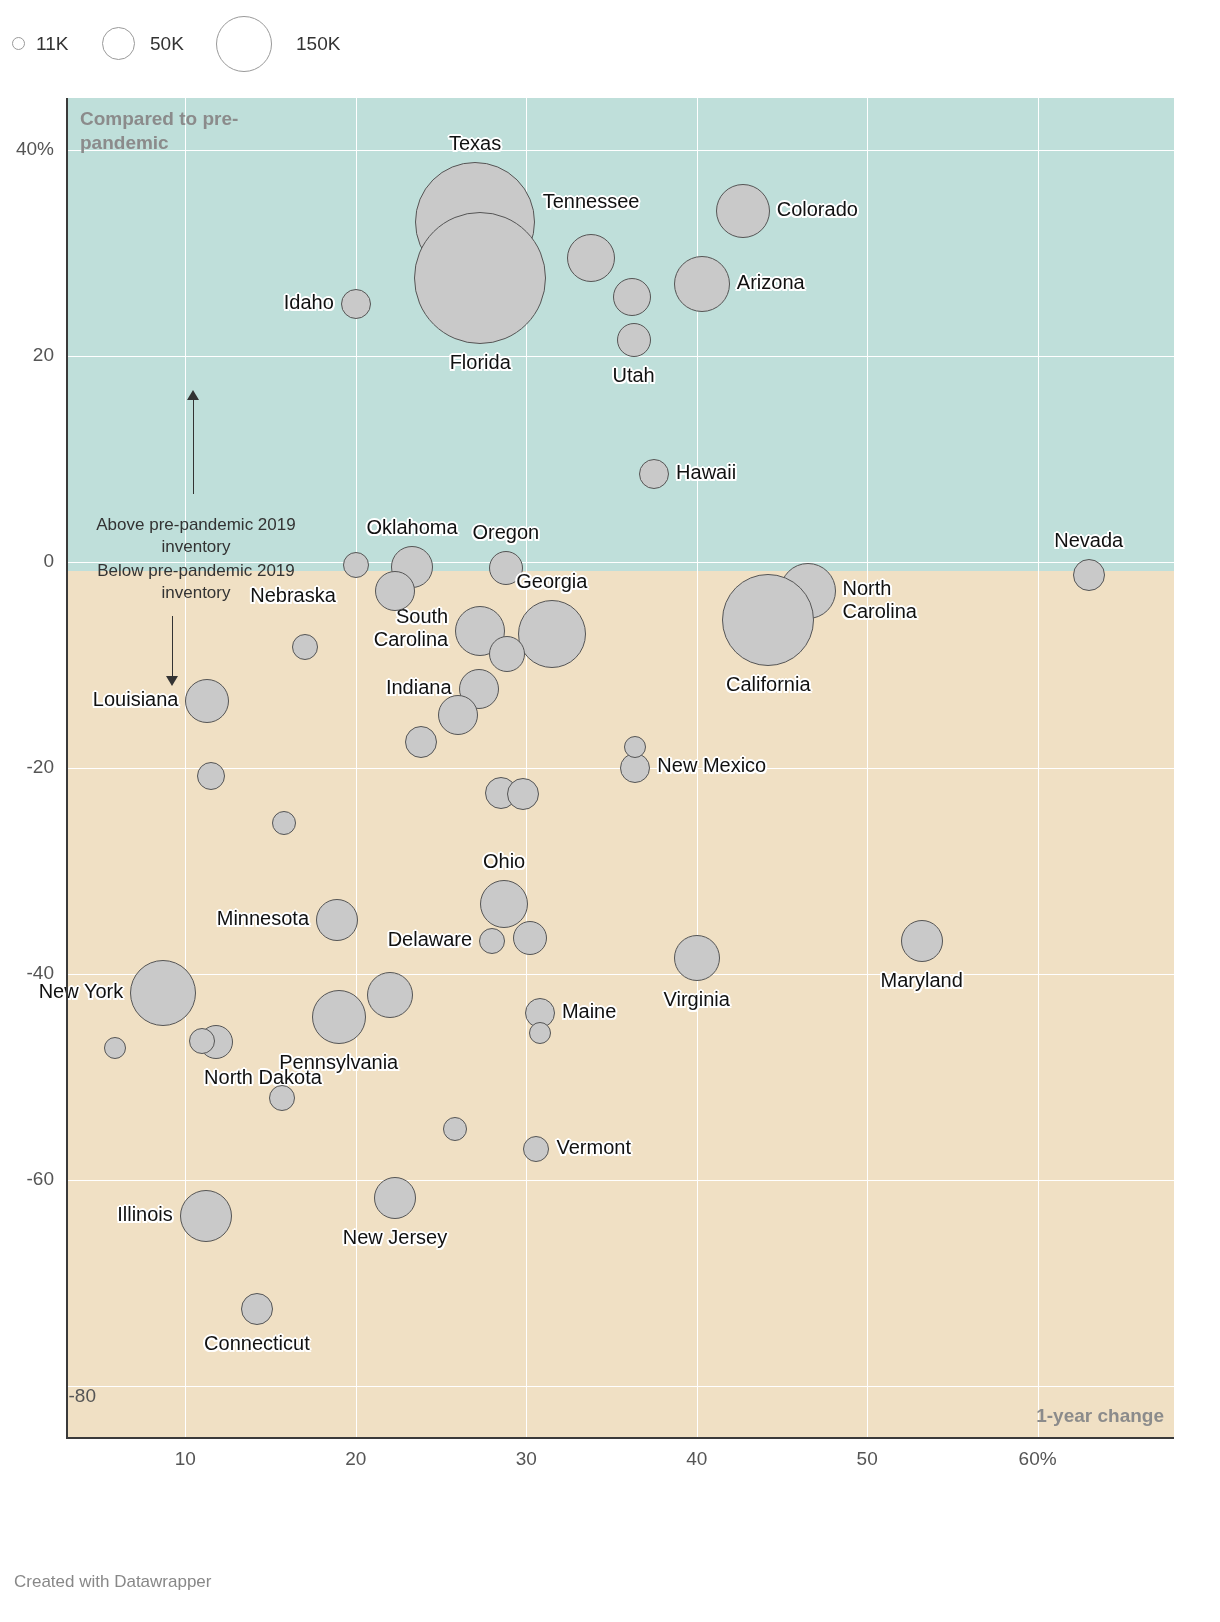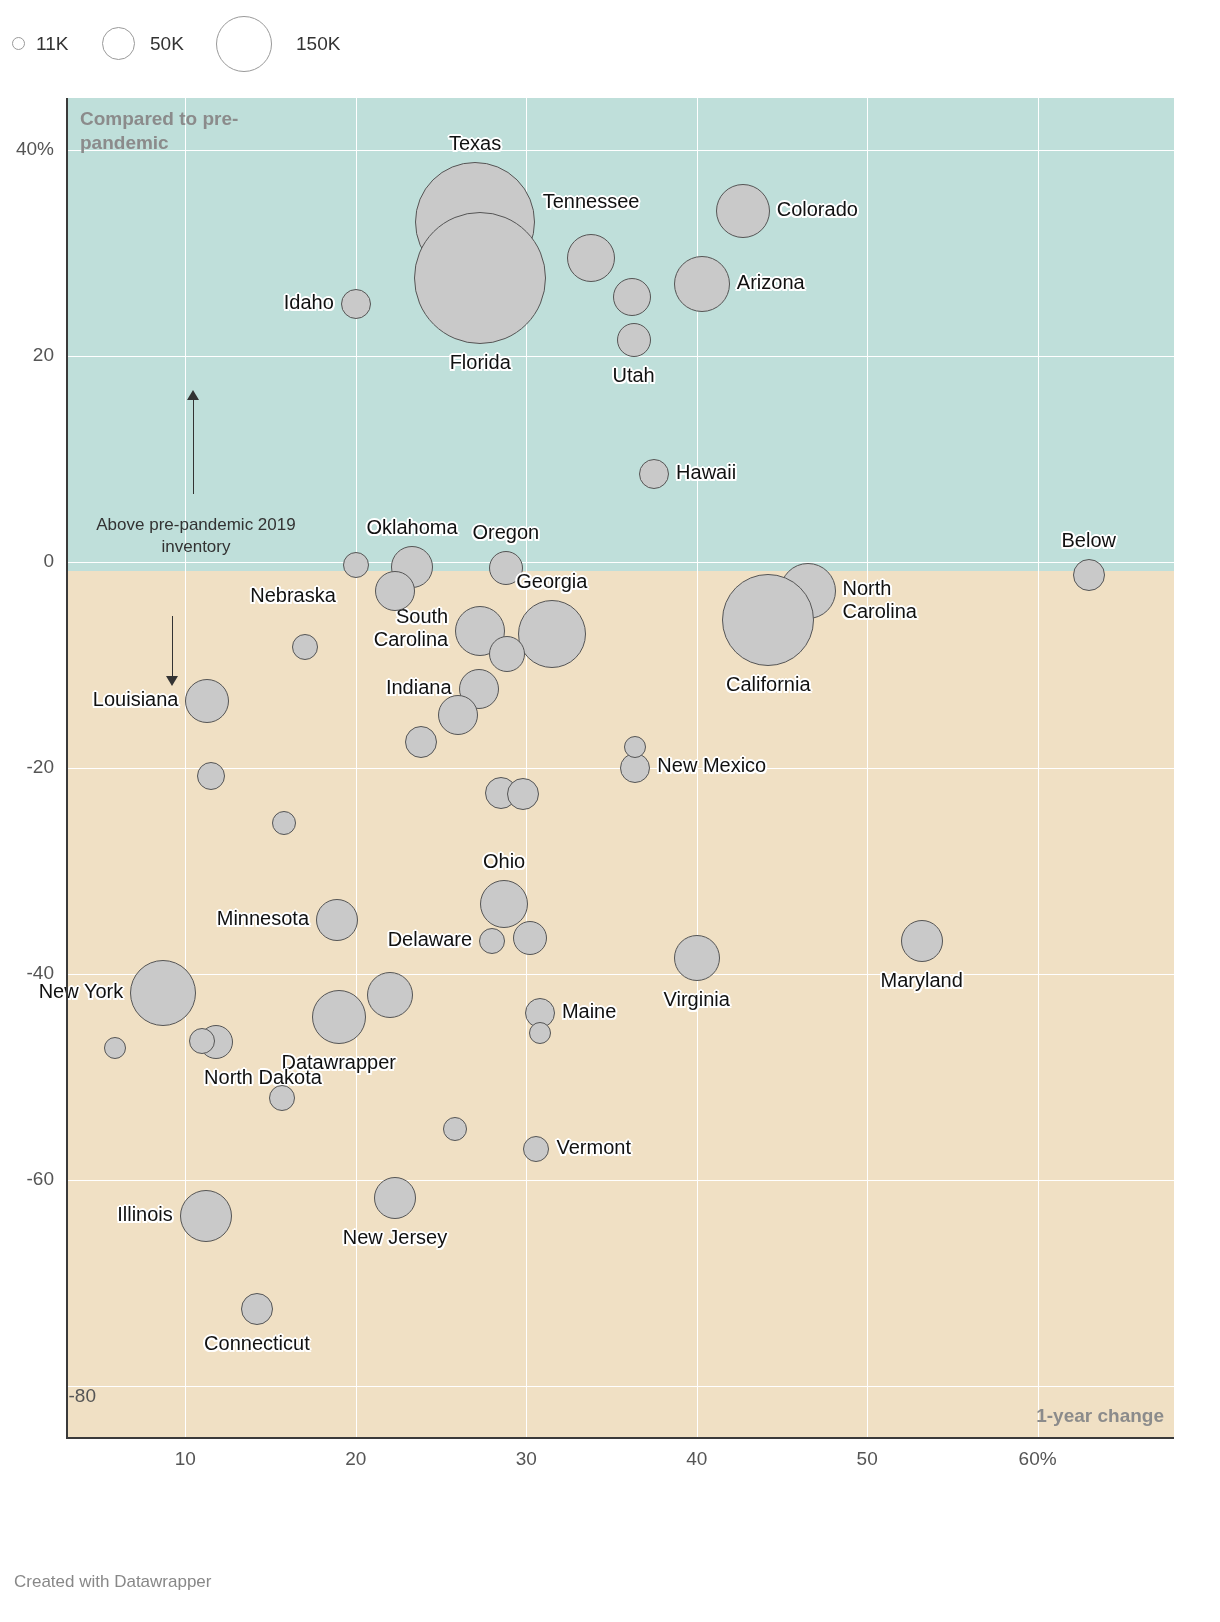--- a/index.html
+++ b/index.html
@@ -83,21 +83,21 @@
         <div class="bubble" title="Arizona" style="left: 607.822px; top: 157.538px; width: 56px; height: 56px;"></div>
         <div class="pt-label" style="left: 670.822px; top: 172.538px;">Arizona</div>
         <div class="bubble" title="Idaho" style="left: 274.785px; top: 191.154px; width: 30px; height: 30px;"></div>
         <div class="pt-label right" style="right: 840.215px; top: 193.154px;">Idaho</div>
         <div class="bubble" title="Utah" style="left: 550.637px; top: 225.231px; width: 34px; height: 34px;"></div>
         <div class="pt-label center" style="left: 447.637px; width: 240px; top: 266.231px;">Utah</div>
         <div class="bubble" title="unlabeled-1" style="left: 546.932px; top: 179.938px; width: 38px; height: 38px;"></div>
         <div class="bubble" title="Hawaii" style="left: 573.092px; top: 361.231px; width: 30px; height: 30px;"></div>
         <div class="pt-label" style="left: 610.092px; top: 363.231px;">Hawaii</div>
         <div class="bubble" title="Nevada" style="left: 1006.77px; top: 461.246px; width: 32px; height: 32px;"></div>
-        <div class="pt-label center" style="left: 902.769px; width: 240px; top: 431.246px;">Below</div>
+        <div class="pt-label center" style="left: 902.769px; width: 240px; top: 431.246px;">Nevada</div>
         <div class="bubble" title="Oklahoma" style="left: 325.037px; top: 448px; width: 42px; height: 42px;"></div>
         <div class="pt-label center" style="left: 226.037px; width: 240px; top: 418px; text-align: center;">Oklahoma</div>
         <div class="bubble" title="Oregon" style="left: 422.791px; top: 453.031px; width: 34px; height: 34px;"></div>
         <div class="pt-label center" style="left: 319.791px; width: 240px; top: 423.031px;">Oregon</div>
         <div class="bubble" title="Nebraska" style="left: 276.785px; top: 453.938px; width: 26px; height: 26px;"></div>
         <div class="pt-label right" style="right: 838.215px; top: 453.938px; margin-top: 32px;">Nebraska</div>
         <div class="bubble" title="North Carolina" style="left: 713.508px; top: 464.708px; width: 56px; height: 56px;"></div>
         <div class="pt-label" style="left: 776.508px; top: 478.708px; white-space: normal; width: 120px;">North Carolina</div>
         <div class="bubble" title="California" style="left: 656.302px; top: 475.569px; width: 92px; height: 92px;"></div>
         <div class="pt-label center" style="left: 582.302px; width: 240px; top: 574.569px;">California</div>
@@ -129,21 +129,21 @@
         <div class="pt-label right" style="right: 701.846px; top: 830.169px;">Delaware</div>
         <div class="bubble" title="unlabeled-12" style="left: 446.655px; top: 823.077px; width: 34px; height: 34px;"></div>
         <div class="bubble" title="Maryland" style="left: 834.717px; top: 822.169px; width: 42px; height: 42px;"></div>
         <div class="pt-label center" style="left: 735.717px; width: 240px; top: 871.169px;">Maryland</div>
         <div class="bubble" title="Virginia" style="left: 607.708px; top: 836.662px; width: 46px; height: 46px;"></div>
         <div class="pt-label center" style="left: 510.708px; width: 240px; top: 889.662px;">Virginia</div>
         <div class="bubble" title="New York" style="left: 64.1631px; top: 861.708px; width: 66px; height: 66px;"></div>
         <div class="pt-label right" style="right: 1050.84px; top: 881.708px;">New York</div>
         <div class="bubble" title="unlabeled-13" style="left: 300.877px; top: 873.769px; width: 46px; height: 46px;"></div>
         <div class="bubble" title="Pennsylvania" style="left: 245.738px; top: 892.446px; width: 54px; height: 54px;"></div>
-        <div class="pt-label center" style="left: 152.738px; width: 240px; top: 953.446px;">Datawrapper</div>
+        <div class="pt-label center" style="left: 152.738px; width: 240px; top: 953.446px;">Pennsylvania</div>
         <div class="bubble" title="Maine" style="left: 458.883px; top: 900.323px; width: 30px; height: 30px;"></div>
         <div class="pt-label" style="left: 495.883px; top: 902.323px;">Maine</div>
         <div class="bubble" title="unlabeled-14" style="left: 462.883px; top: 923.908px; width: 22px; height: 22px;"></div>
         <div class="bubble" title="North Dakota" style="left: 133.006px; top: 927.185px; width: 34px; height: 34px;"></div>
         <div class="pt-label center" style="left: 90.0062px; width: 120px; top: 968.185px; white-space: normal; padding-left: 47px;">North Dakota</div>
         <div class="bubble" title="unlabeled-15" style="left: 123.369px; top: 930.154px; width: 26px; height: 26px;"></div>
         <div class="bubble" title="unlabeled-16" style="left: 38.4338px; top: 939.369px; width: 22px; height: 22px;"></div>
         <div class="bubble" title="unlabeled-17" style="left: 203.486px; top: 986.846px; width: 26px; height: 26px;"></div>
         <div class="bubble" title="unlabeled-18" style="left: 376.652px; top: 1018.77px; width: 24px; height: 24px;"></div>
         <div class="bubble" title="Vermont" style="left: 457.474px; top: 1038.38px; width: 26px; height: 26px;"></div>
@@ -161,20 +161,23 @@
     </div>
     <div class="corner-note" style="right:10px;bottom:10px;">
       <span>1-year change</span>
     </div>
 
     <div class="arrow-up" style="left:127px;top:298px;height:98px;"></div>
     <div class="arrow-head" style="left:121px;top:292px;border-left:6px solid transparent;border-right:6px solid transparent;border-bottom:10px solid #333;"></div>
     <div class="annot-text" style="left:10px;top:416px;width:240px;white-space:normal;">
       <span>Above pre-pandemic 2019 inventory</span>
     </div>
+    <div class="annot-text" style="left:10px;top:462px;width:240px;white-space:normal;">
+      <span>Below pre-pandemic 2019 inventory</span>
+    </div>
     <div class="arrow-down" style="left:106px;top:518px;height:62px;"></div>
     <div class="arrow-head" style="left:100px;top:578px;border-left:6px solid transparent;border-right:6px solid transparent;border-top:10px solid #333;"></div>
   </div>
 
   <div class="axis-left"></div>
   <div class="axis-bottom"></div>
   <div id="ticks">
       <div class="ytick" style="top: 137.538px; right: 1166px;">40%</div>
       <div class="ytick" style="top: 343.692px; right: 1166px;">20</div>
       <div class="ytick" style="top: 549.846px; right: 1166px;">0</div>

